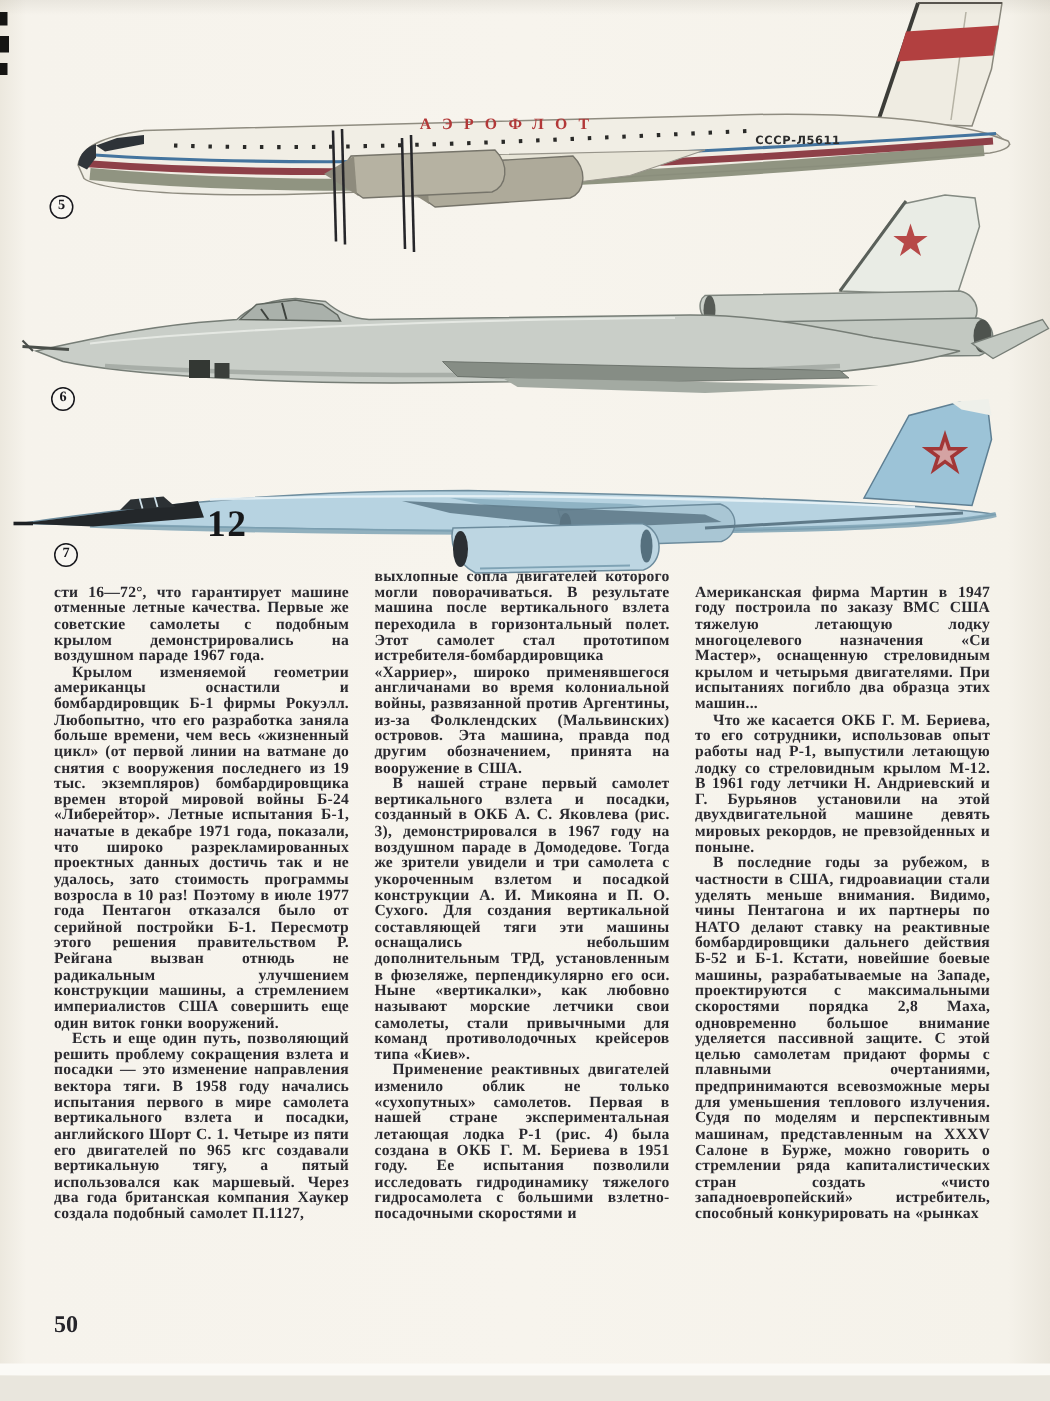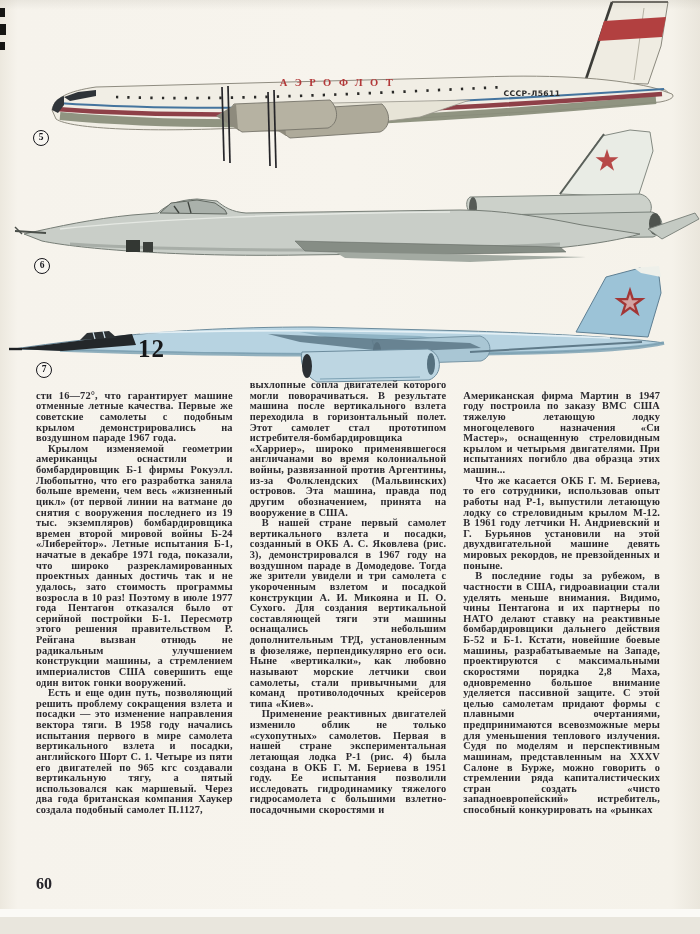--- a/index.html
+++ b/index.html
@@ -211,16 +211,16 @@
       <p>В нашей стране первый самолет вертикального взлета и посадки, созданный в ОКБ А. С. Яковлева (рис. 3), демонстрировался в 1967 году на воздушном параде в Домодедове. Тогда же зрители увидели и три самолета с укороченным взлетом и посадкой конструкции А. И. Микояна и П. О. Сухого. Для создания вертикальной составляющей тяги эти машины оснащались небольшим дополнительным ТРД, установленным в фюзеляже, перпендикулярно его оси. Ныне «вертикалки», как любовно называют морские летчики свои самолеты, стали привычными для команд противолодочных крейсеров типа «Киев».</p>
       <p>Применение реактивных двигателей изменило облик не только «сухопутных» самолетов. Первая в нашей стране экспериментальная летающая лодка Р-1 (рис. 4) была создана в ОКБ Г. М. Бериева в 1951 году. Ее испытания позволили исследовать гидродинамику тяжелого гидросамолета с большими взлетно-посадочными скоростями и</p>
     </div>
     <div class="col" lang="ru">
       <p>Американская фирма Мартин в 1947 году построила по заказу ВМС США тяжелую летающую лодку многоцелевого назначения «Си Мастер», оснащенную стреловидным крылом и четырьмя двигателями. При испытаниях погибло два образца этих машин...</p>
       <p>Что же касается ОКБ Г. М. Бериева, то его сотрудники, использовав опыт работы над Р-1, выпустили летающую лодку со стреловидным крылом М-12. В 1961 году летчики Н. Андриевский и Г. Бурьянов установили на этой двухдвигательной машине девять мировых рекордов, не превзойденных и поныне.</p>
       <p>В последние годы за рубежом, в частности в США, гидроавиации стали уделять меньше внимания. Видимо, чины Пентагона и их партнеры по НАТО делают ставку на реактивные бомбардировщики дальнего действия Б-52 и Б-1. Кстати, новейшие боевые машины, разрабатываемые на Западе, проектируются с максимальными скоростями порядка 2,8 Маха, одновременно большое внимание уделяется пассивной защите. С этой целью самолетам придают формы с плавными очертаниями, предпринимаются всевозможные меры для уменьшения теплового излучения. Судя по моделям и перспективным машинам, представленным на XXXV Салоне в Бурже, можно говорить о стремлении ряда капиталистических стран создать «чисто западноевропейский» истребитель, способный конкурировать на «рынках</p>
     </div>
   </section>
 
-  <div class="page-number">60</div>
+  <div class="page-number">50</div>
 
   <div class="bottom-strip"></div>
 </div>
 
 </body></html>

